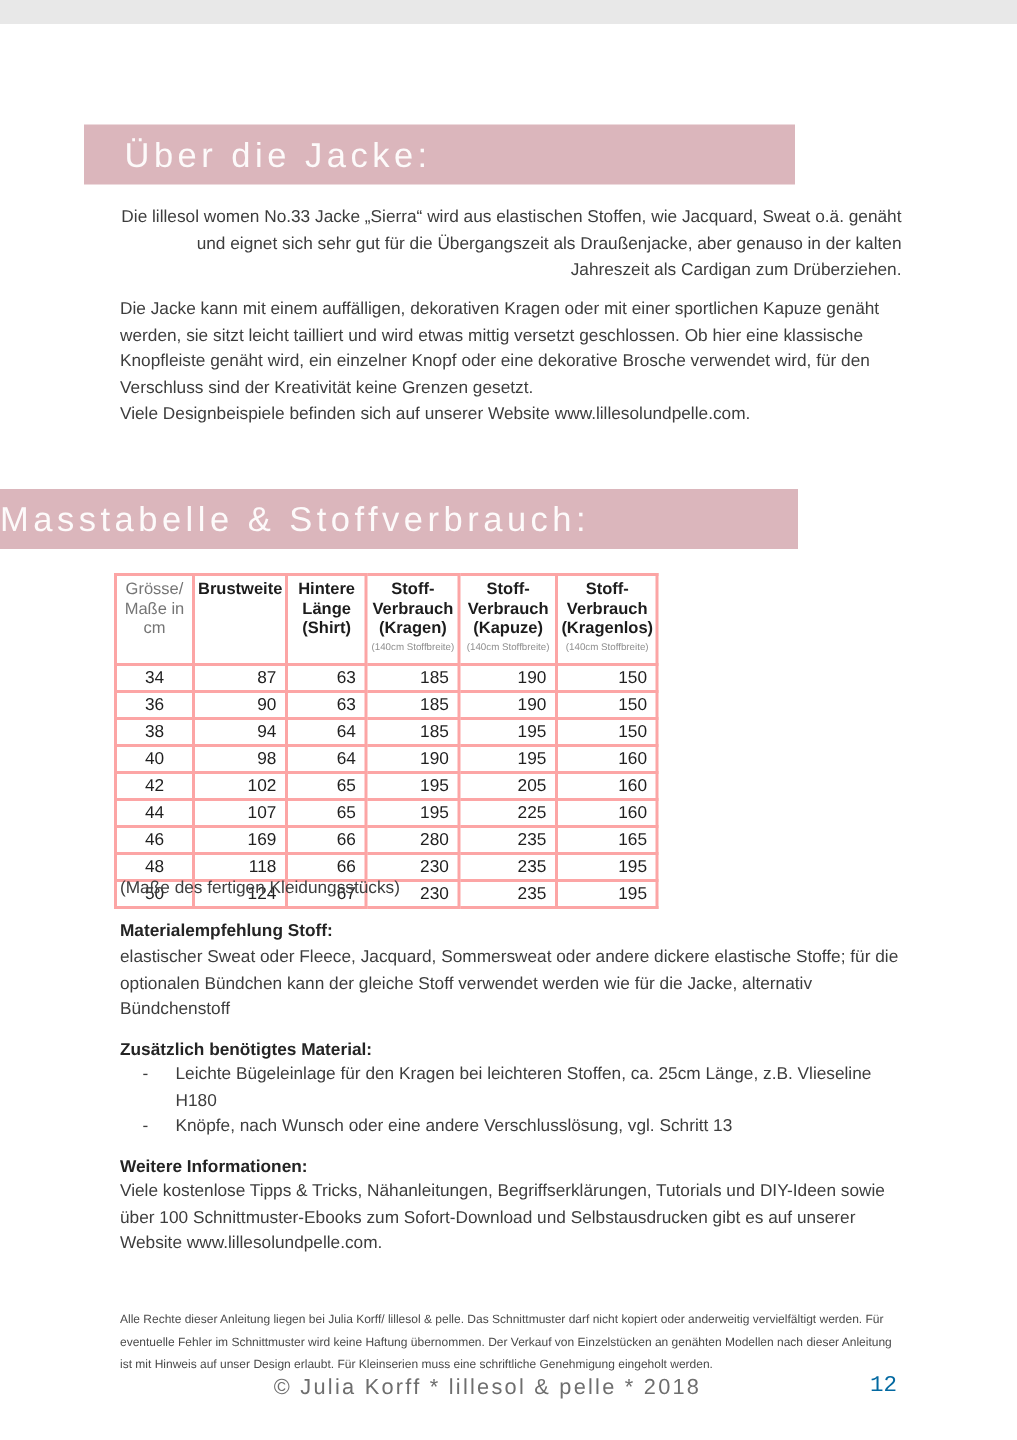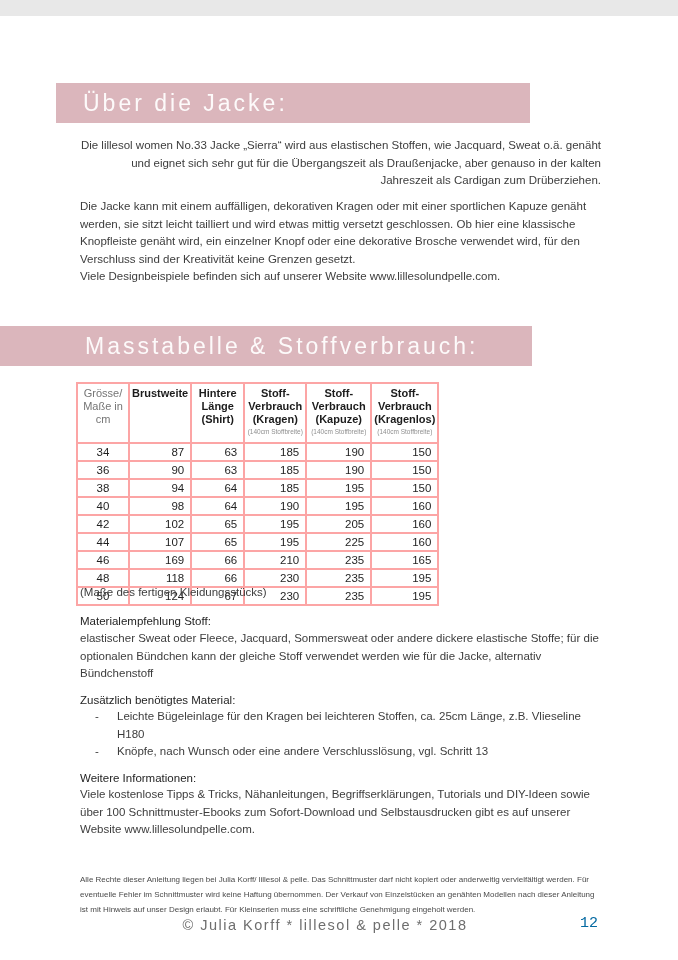--- a/index.html
+++ b/index.html
@@ -11,30 +11,30 @@
 
   
   .band { position:absolute; height:40px; background:#dbb6bc; }
   .band-title {
     color:rgba(255,255,255,0.93); font-size:23px; font-weight:100;
     letter-spacing:3px; line-height:41px; white-space:nowrap;
   }
   #band-about { top:67px; left:56px; width:474px; }
   #band-about .band-title { padding-left:27px; }
   #band-table { top:310px; left:0; width:532px; }
-  #band-table .band-title { padding-left:85px; }
+  #band-table .band-title { }
 
   
   .textblock {
     position:absolute; left:80px; width:521px;
     font-size:11.5px; line-height:17.6px; color:#3d3d3d;
   }
   #para1 { top:121px;text-align:right; }
   #para2 { top:182px; }
-  .heading { font-weight:normal; color:#242424; }
+  .heading { font-weight:bold; color:#242424; }
   #mat-heading { top:597px; }
   #mat-body { top:614px; }
   #zus-heading { top:676px; }
   #weitere-heading { top:754px; }
   #weitere-body { top:770px; }
 
   
   #table-wrap { position:absolute; top:366px; left:76px; }
   table { border-collapse:collapse; table-layout:fixed; }
   th, td { border:2px solid #fca5a5; }
@@ -190,21 +190,21 @@
           <td>107</td>
           <td>65</td>
           <td>195</td>
           <td>225</td>
           <td>160</td>
         </tr>
         <tr>
           <td class="size">46</td>
           <td>169</td>
           <td>66</td>
-          <td>210</td>
+          <td>280</td>
           <td>235</td>
           <td>165</td>
         </tr>
         <tr>
           <td class="size">48</td>
           <td>118</td>
           <td>66</td>
           <td>230</td>
           <td>235</td>
           <td>195</td>

